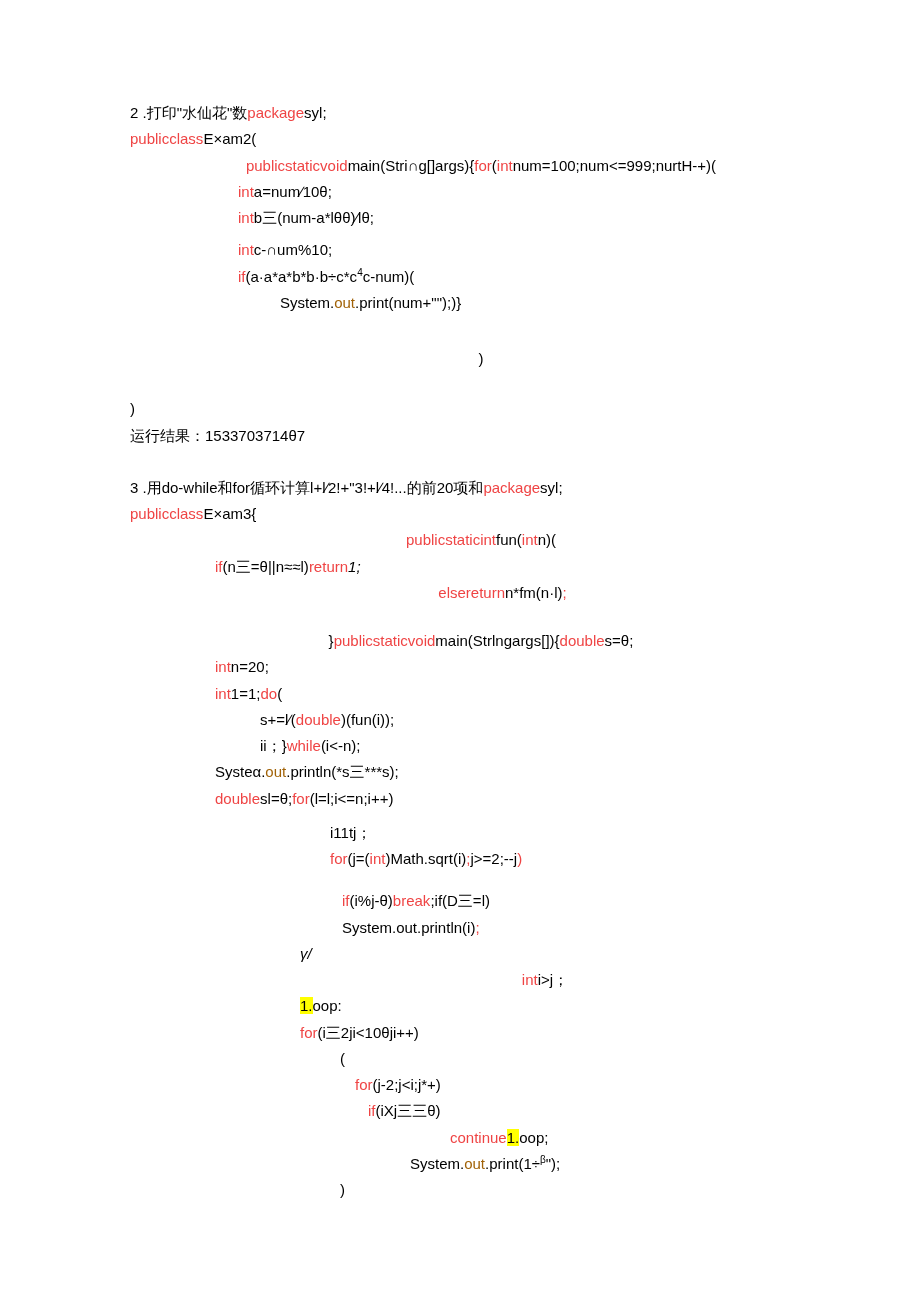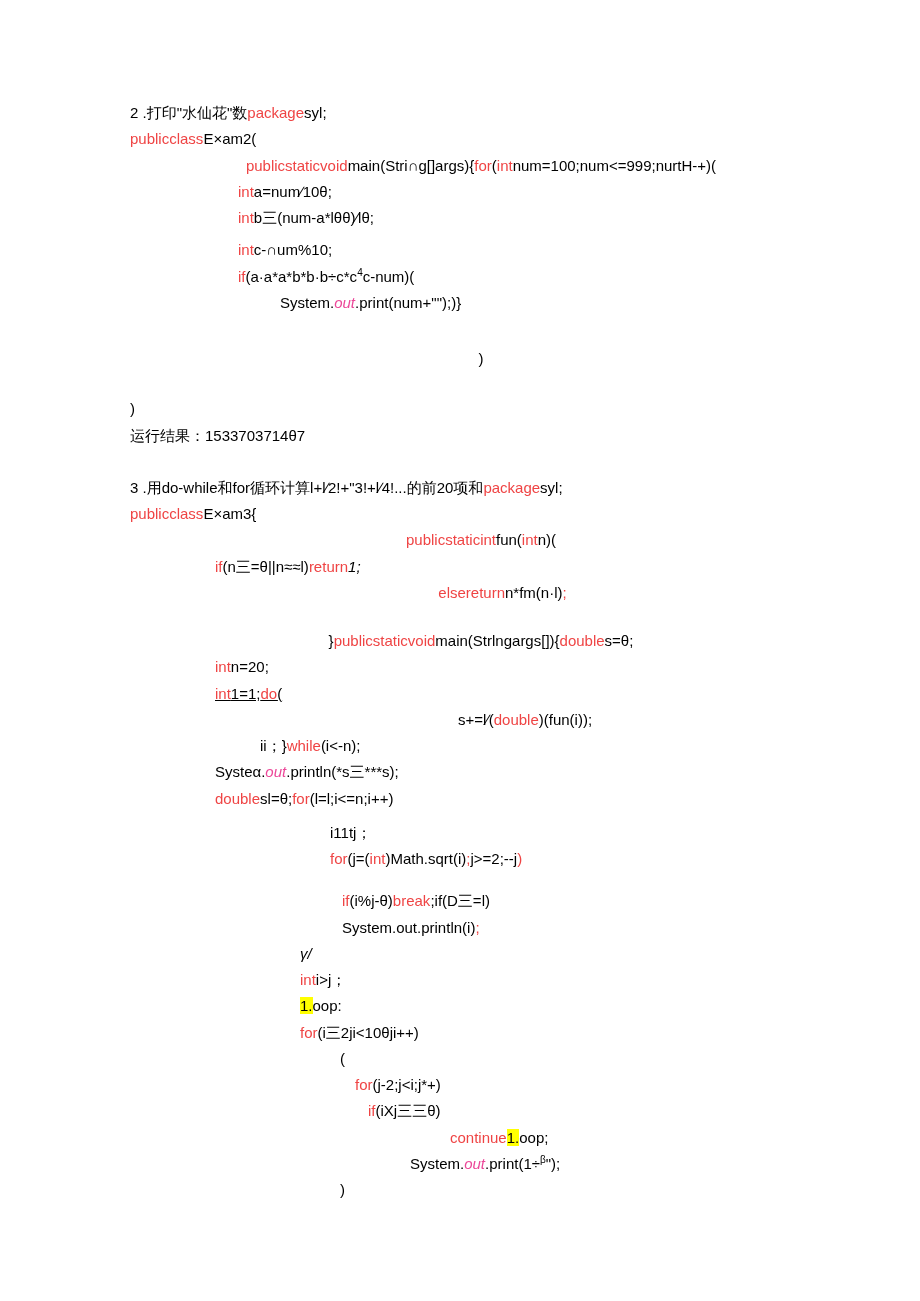--- a/index.html
+++ b/index.html
@@ -7,21 +7,21 @@
     padding: 100px 130px 60px 130px;
     font-family: "SimSun", "Arial", sans-serif;
     font-size: 15px;
     line-height: 1.75;
     color: #000;
     background: #fff;
     width: 920px;
     box-sizing: border-box;
   }
   .kw { color: #ef4444; }
-  .out { color: #ec4899; font-style: italic; }
+  .out { color: #a16207; }
   .hl { background: #ffff00; }
   .line { white-space: pre; }
   .ind1 { padding-left: 42px; text-align: center; }
   .ind2 { padding-left: 108px; }
   .ind3 { padding-left: 150px; }
   .ind4 { padding-left: 200px; }
   .blk { display: block; }
   .mt { margin-top: 6px; }
   .ital { font-style: italic; }
   sup { font-size: 10px; }
@@ -44,31 +44,31 @@
 </div>
 
 <div style="margin-top:26px;">
   <div class="line blk"><span>3 .用do-while和for循环计算l+l∕2!+"3!+l∕4!...的前20项和</span><span class="kw">package</span><span>syl;</span></div>
   <div class="line blk"><span class="kw">publicclass</span><span>E×am3{</span></div>
   <div class="line blk ind1"><span class="kw">publicstaticint</span><span>fun(</span><span class="kw">int</span><span>n)(</span></div>
   <div class="line blk" style="padding-left:85px;"><span class="kw">if</span><span>(n三=θ||n≈≈l)</span><span class="kw">return</span><span class="ital">1;</span></div>
   <div class="line blk" style="padding-left:85px;text-align:center;"><span class="kw">elsereturn</span><span>n*fm(n·l)</span><span class="kw">;</span></div>
   <div class="line blk ind1" style="margin-top:22px;"><span>}</span><span class="kw">publicstaticvoid</span><span>main(Strlngargs[]){</span><span class="kw">double</span><span>s=θ;</span></div>
   <div class="line blk" style="padding-left:85px;"><span class="kw">int</span><span>n=20;</span></div>
-  <div class="line blk" style="padding-left:85px;text-decoration:underline;"><span class="kw">int</span><span>1=1;</span><span class="kw">do</span><span>(</span></div>
-  <div class="line blk" style="padding-left:130px;text-align:center;"><span>s+=l∕(</span><span class="kw">double</span><span>)(fun(i));</span></div>
+  <div class="line blk" style="padding-left:85px;"><span class="kw">int</span><span>1=1;</span><span class="kw">do</span><span>(</span></div>
+  <div class="line blk" style="padding-left:130px;"><span>s+=l∕(</span><span class="kw">double</span><span>)(fun(i));</span></div>
   <div class="line blk" style="padding-left:130px;"><span>ii；}</span><span class="kw">while</span><span>(i&lt;-n);</span></div>
   <div class="line blk" style="padding-left:85px;"><span>Systeα.</span><span class="out">out</span><span>.println(*s三***s);</span></div>
   <div class="line blk" style="padding-left:85px;"><span class="kw">double</span><span>sl=θ;</span><span class="kw">for</span><span>(l=l;i&lt;=n;i++)</span></div>
   <div class="line blk ind4" style="margin-top:8px;"><span>i11tj；</span></div>
   <div class="line blk ind4"><span class="kw">for</span><span>(j=(</span><span class="kw">int</span><span>)Math.sqrt(i)</span><span class="kw">;</span><span>j&gt;=2;--j</span><span class="kw">)</span></div>
   <div class="line blk" style="padding-left:212px;margin-top:16px;"><span class="kw">if</span><span>(i%j-θ)</span><span class="kw">break</span><span>;if</span><span>(D三=l)</span></div>
   <div class="line blk" style="padding-left:212px;"><span>System.out.println(i)</span><span class="kw">;</span></div>
   <div class="line blk" style="padding-left:170px;"><span class="ital">γ/</span></div>
-  <div class="line blk" style="padding-left:170px;"><span class="kw">int</span><span>i&gt;j；</span></div>
+  <div class="line blk" style="padding-left:170px;text-align:center;"><span class="kw">int</span><span>i&gt;j；</span></div>
   <div class="line blk" style="padding-left:170px;"><span class="hl">1.</span><span>oop:</span></div>
   <div class="line blk" style="padding-left:170px;"><span class="kw">for</span><span>(i三2ji&lt;10θji++)</span></div>
   <div class="line blk" style="padding-left:210px;"><span>(</span></div>
   <div class="line blk" style="padding-left:225px;"><span class="kw">for</span><span>(j-2;j&lt;i;j*+)</span></div>
   <div class="line blk" style="padding-left:238px;"><span class="kw">if</span><span>(iXj三三θ)</span></div>
   <div class="line blk" style="padding-left:320px;"><span class="kw">continue</span><span class="hl">1.</span><span>oop;</span></div>
   <div class="line blk" style="padding-left:280px;"><span>System.</span><span class="out">out</span><span>.print(1÷</span><sup>β</sup><span>");</span></div>
   <div class="line blk" style="padding-left:210px;"><span>)</span></div>
 </div>
 

